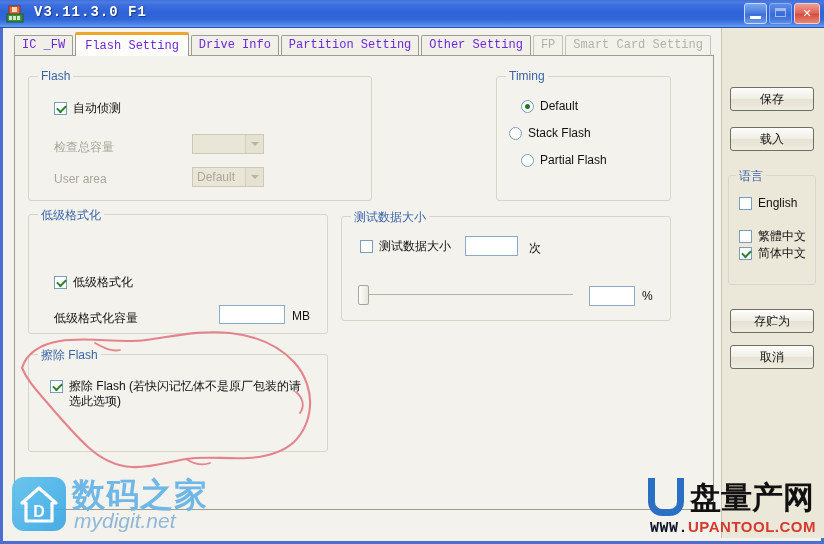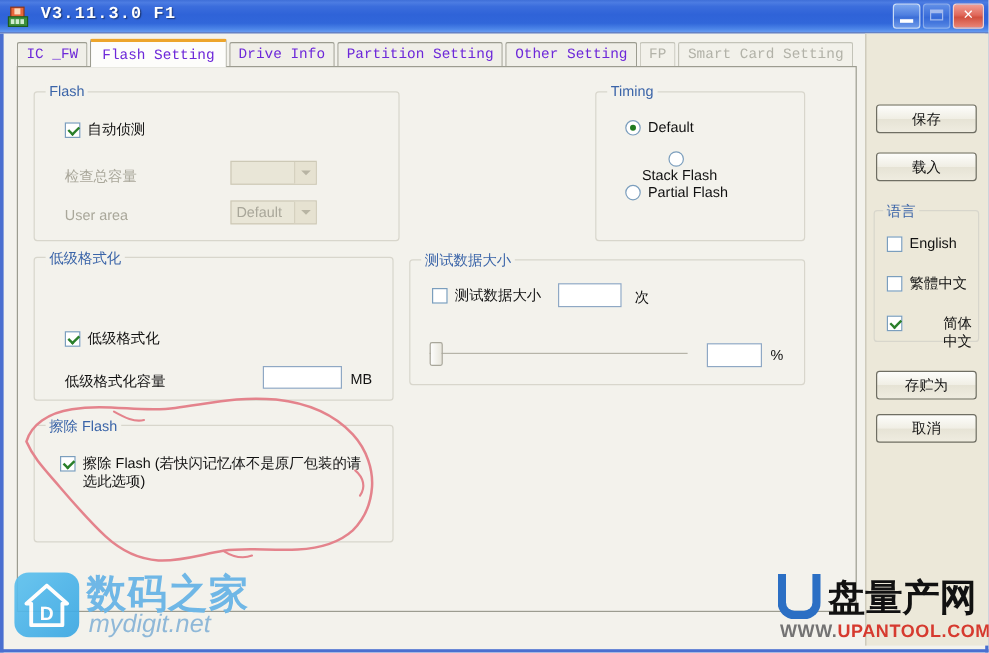--- a/index.html
+++ b/index.html
@@ -238,21 +238,21 @@
   .wm-upan .cn {
     position: absolute; left: 42px; top: -1px;
     font-size: 31px; font-weight: bold; color: #111111;
     letter-spacing: 0px; white-space: nowrap;
   }
   .wm-upan .en {
     position: absolute; left: 2px; top: 40px;
     font-size: 15px; font-weight: bold; white-space: nowrap;
     letter-spacing: 0.5px;
   }
-  .wm-upan .en .w { color: #737373; }
+  .wm-upan .en .w { color: #0f172a; font-family: Liberation Mono, monospace; }
   .wm-upan .en .r { color: #d63a2f; }
 </style>
 </head>
 <body>
 
 <div id="app">
 
   <div class="titlebar">
     <svg class="title-icon" viewBox="0 0 18 18">
       <rect x="3" y="1" width="11" height="9" fill="#e8663a" stroke="#8c3518" stroke-width="1"></rect>
@@ -283,21 +283,21 @@
       <div class="tab active">Flash Setting</div>
       <div class="tab">Drive Info</div>
       <div class="tab">Partition Setting</div>
       <div class="tab">Other Setting</div>
       <div class="tab disabled">FP</div>
       <div class="tab disabled">Smart Card Setting</div>
     </div>
 
     <div class="tabpage">
 
-      <div class="group" style="left:13px; top:20px; width:305px; height:125px;">
+      <div class="group" style="left:13px; top:20px; width:344px; height:125px;">
         <span class="legend">Flash</span>
 
         <div class="cb-row" style="left:25px; top:24px;">
           <span class="checkbox checked"></span>
           <span class="cb-label">自动侦测</span>
         </div>
 
         <span class="field-label disabled" style="left:25px; top:62px;">检查总容量</span>
         <div class="combo" style="left:163px; top:57px; width:72px; height:20px;">
           <span></span>
@@ -333,21 +333,21 @@
         </div>
       </div>
 
       <div class="group" style="left:481px; top:20px; width:175px; height:125px;">
         <span class="legend">Timing</span>
 
         <div class="radio-row" style="left:24px; top:22px;">
           <span class="radio selected"></span>
           <span class="radio-label">Default</span>
         </div>
-        <div class="radio-row" style="left:32px; top:49px;flex-direction:column;">
+        <div class="radio-row" style="left:12px; top:49px;">
           <span class="radio"></span>
           <span class="radio-label">Stack Flash</span>
         </div>
         <div class="radio-row" style="left:24px; top:76px;">
           <span class="radio"></span>
           <span class="radio-label">Partial Flash</span>
         </div>
       </div>
 
       <div class="group" style="left:326px; top:160px; width:330px; height:105px;">
@@ -377,21 +377,21 @@
       <div class="langgroup" style="top:147px; height:110px;">
         <span class="legend">语言</span>
         <div class="cb-row" style="left:10px; top:20px;">
           <span class="checkbox"></span>
           <span class="cb-label">English</span>
         </div>
         <div class="cb-row" style="left:10px; top:53px;">
           <span class="checkbox"></span>
           <span class="cb-label">繁體中文</span>
         </div>
-        <div class="cb-row" style="left:10px; top:86px;gap:28px;">
+        <div class="cb-row" style="left:10px; top:70px;">
           <span class="checkbox checked"></span>
           <span class="cb-label">简体中文</span>
         </div>
       </div>
 
       <div class="sidebtn" style="top:281px;">存贮为</div>
       <div class="sidebtn" style="top:317px;">取消</div>
     </div>
 
   </div>

